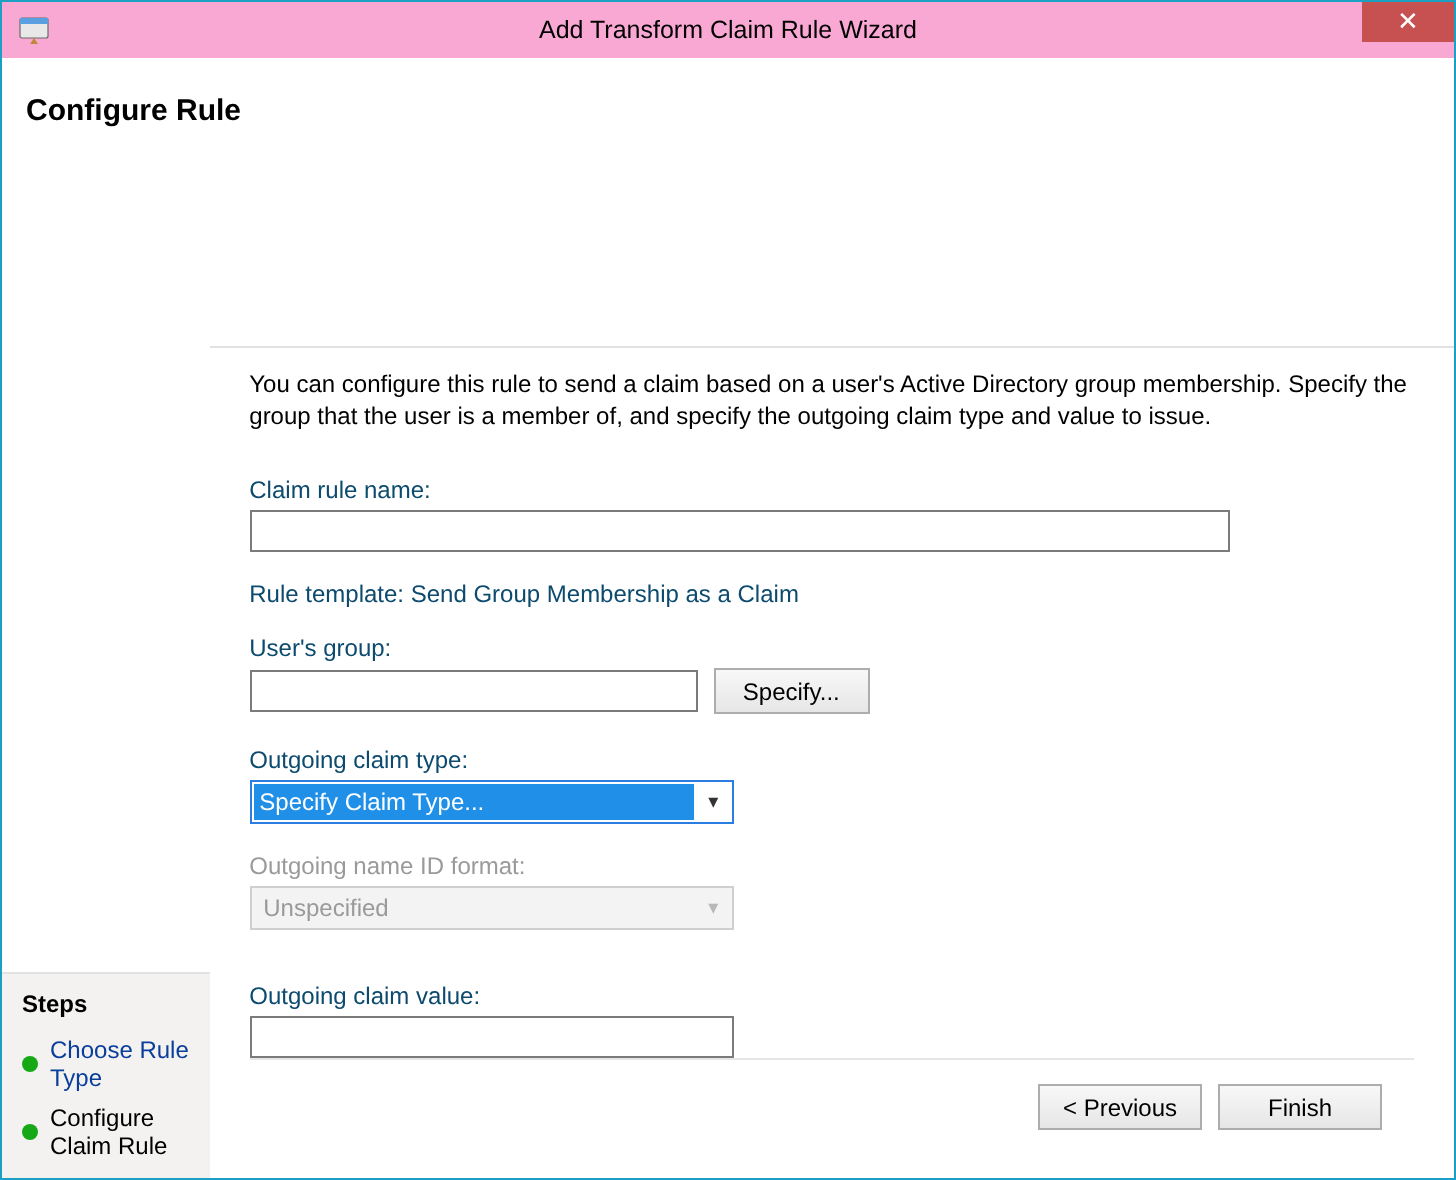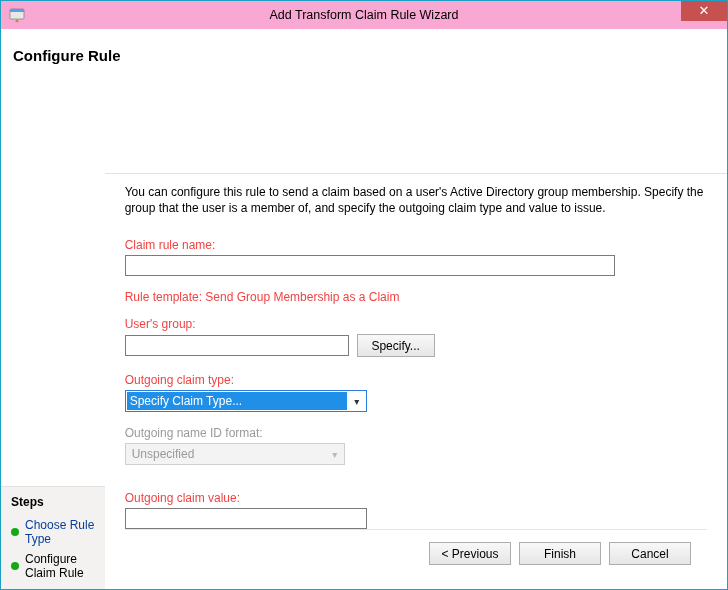--- a/index.html
+++ b/index.html
@@ -109,21 +109,21 @@
     min-height: 0;
   }
   .content .intro {
     font-size: 12px;
     color: #000;
     line-height: 1.35;
     margin-bottom: 12px;
   }
   .field-label {
     font-size: 12px;
-    color: #ef4444;
+    color: #0c4a6e;
     margin-bottom: 3px;
     margin-top: 10px;
   }
   .field-label.disabled { color: #9a9a9a; }
   .text-input {
     width: 490px;
     height: 21px;
     border: 1px solid #7b7b7b;
     background: #fff;
     font-size: 12px;
@@ -167,21 +167,21 @@
     line-height: 16px;
     height: 16px;
   }
   .select .chev, .select-disabled .chev {
     width: 18px;
     text-align: center;
     font-size: 10px;
     color: #333;
   }
   .select-disabled {
-    width: 220px;
+    width: 242px;
     height: 22px;
     border: 1px solid #cfcfcf;
     background: #f3f3f3;
     display: flex;
     align-items: center;
     box-sizing: border-box;
   }
   .select-disabled .sel-text-d {
     flex: 1;
     padding: 0 6px;
@@ -266,18 +266,17 @@
       </div>
 
       <div class="field-label" style="margin-top:26px;">Outgoing claim value:</div>
       <input type="text" class="text-input" style="width: 242px;" value="">
 
       <div class="spacer"></div>
 
       <div class="footer">
         <button class="btn" style="min-width:82px;">&lt; Previous</button>
         <button class="btn" style="min-width:82px;">Finish</button>
-        <button class="btn" style="min-width:82px;">Cancel</button>
       </div>
 
     </div>
   </div>
 </div>
 
 </body></html>

